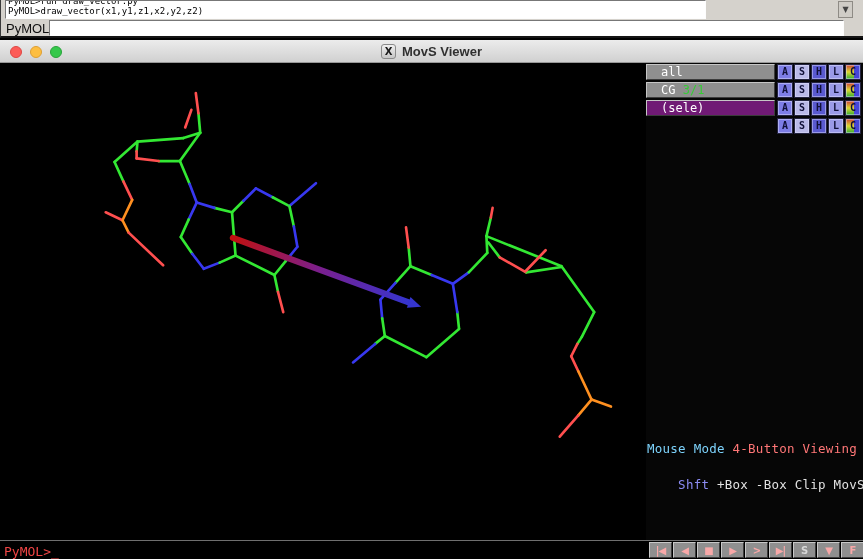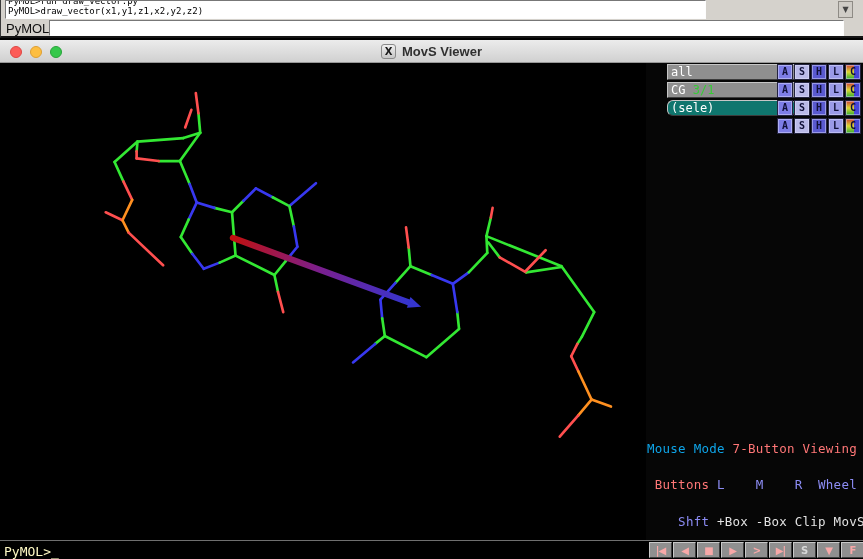--- a/index.html
+++ b/index.html
@@ -35,39 +35,39 @@
            font:bold 10px/13px "DejaVu Sans",sans-serif;color:#1a1a1a;}
   #window-title{font:bold 13px "Liberation Sans",sans-serif;color:#303030;}
   
   #viewport{position:absolute;left:0;top:63px;width:646px;height:477px;background:#000;}
   
   #right-panel{position:absolute;left:646px;top:63px;width:217px;height:477px;background:#060606;}
   .obj-row{position:absolute;left:0;width:217px;height:17px;}
   .obj-name{position:absolute;left:0;top:0;width:129px;height:16px;background:#8f8f8f;
            border:1px solid;border-color:#c6c6c6 #3c3c3c #3c3c3c #c6c6c6;box-sizing:border-box;
            font-family:"DejaVu Sans Mono",monospace;font-size:12px;line-height:14px;color:#fff;
-           padding-left:3px;white-space:pre;overflow:hidden;margin-left:21px;}
-  .obj-row.selected .obj-name{background:#0f766e;border-radius:6px;}
+           padding-left:14px;white-space:pre;overflow:hidden;}
+  .obj-row.selected .obj-name{background:#701a75;}
   .obj-suffix{color:#35cc35;}
   .obj-btns{position:absolute;left:131px;top:0;display:flex;gap:1px;}
   .ob{width:16px;height:16px;box-sizing:border-box;border:1px solid #23233f;
       box-shadow:inset 0 0 0 1px rgba(230,230,255,.45);
       font:bold 10px/14px "DejaVu Sans Mono",monospace;color:#101038;text-align:center;}
   .bA{background:#7d7de6;} .bS{background:#b9b9e8;} .bH{background:#5a5ad0;} .bL{background:#9a9ae8;}
   .bC{background:linear-gradient(90deg,rgba(0,0,0,0) 0 55%,#4646d8 55% 100%),
                linear-gradient(180deg,#cc4433,#ddd833 50%,#33aa33);}
   #mouse-panel{position:absolute;left:1px;top:356px;width:216px;
            font-family:"DejaVu Sans Mono",monospace;font-size:12.5px;letter-spacing:0.25px;
            line-height:12.1px;white-space:pre;overflow:hidden;}
-  .tg{color:#0ea5e9;} .tr{color:#ff7676;} .tb{color:#8c8cf4;} .tw{color:#e2e2e2;}
+  .tg{color:#7dd3fc;} .tr{color:#ff7676;} .tb{color:#8c8cf4;} .tw{color:#e2e2e2;}
   
   #bottom-bar{position:absolute;left:0;top:540px;width:863px;height:19px;background:#000;
            border-top:1px solid #6f6f6f;box-sizing:border-box;}
   #gl-prompt{position:absolute;left:4px;top:3px;font-family:"DejaVu Sans Mono",monospace;
-           font-size:13px;color:#fef9c3;white-space:pre;}
+           font-size:13px;color:#ef4444;white-space:pre;}
   #transport{position:absolute;left:649px;top:1px;display:flex;gap:1px;}
   .tbtn{width:23px;height:16px;box-sizing:border-box;background:#8f8f8f;
         border:1px solid;border-color:#c8c8c8 #3c3c3c #3c3c3c #c8c8c8;
         font:bold 10px/13px "DejaVu Sans",sans-serif;color:#f7a8a8;text-align:center;
         padding:0;letter-spacing:-1px;}
   .tbtn.gray{color:#d8d8d8;letter-spacing:0;}
 </style>
 </head>
 <body>
 
@@ -221,22 +221,21 @@
       <div class="obj-btns">
         <div class="ob bA">A</div>
         <div class="ob bS">S</div>
         <div class="ob bH">H</div>
         <div class="ob bL">L</div>
         <div class="ob bC">C</div>
       </div>
     </div>
 
     <div id="mouse-panel">
-      <div><span class="tg">Mouse Mode </span><span class="tr">7-Button Viewing</span></div>
-      <div><span class="tr"> Buttons </span><span class="tb">L    M    R  Wheel</span></div>
+      <div><span class="tg">Mouse Mode </span><span class="tr">4-Button Viewing</span></div>
       <div><span class="tb">    Shft </span><span class="tw">+Box -Box Clip MovS</span></div>
       
       
       
       
       
       
     </div>
   </div>
 

